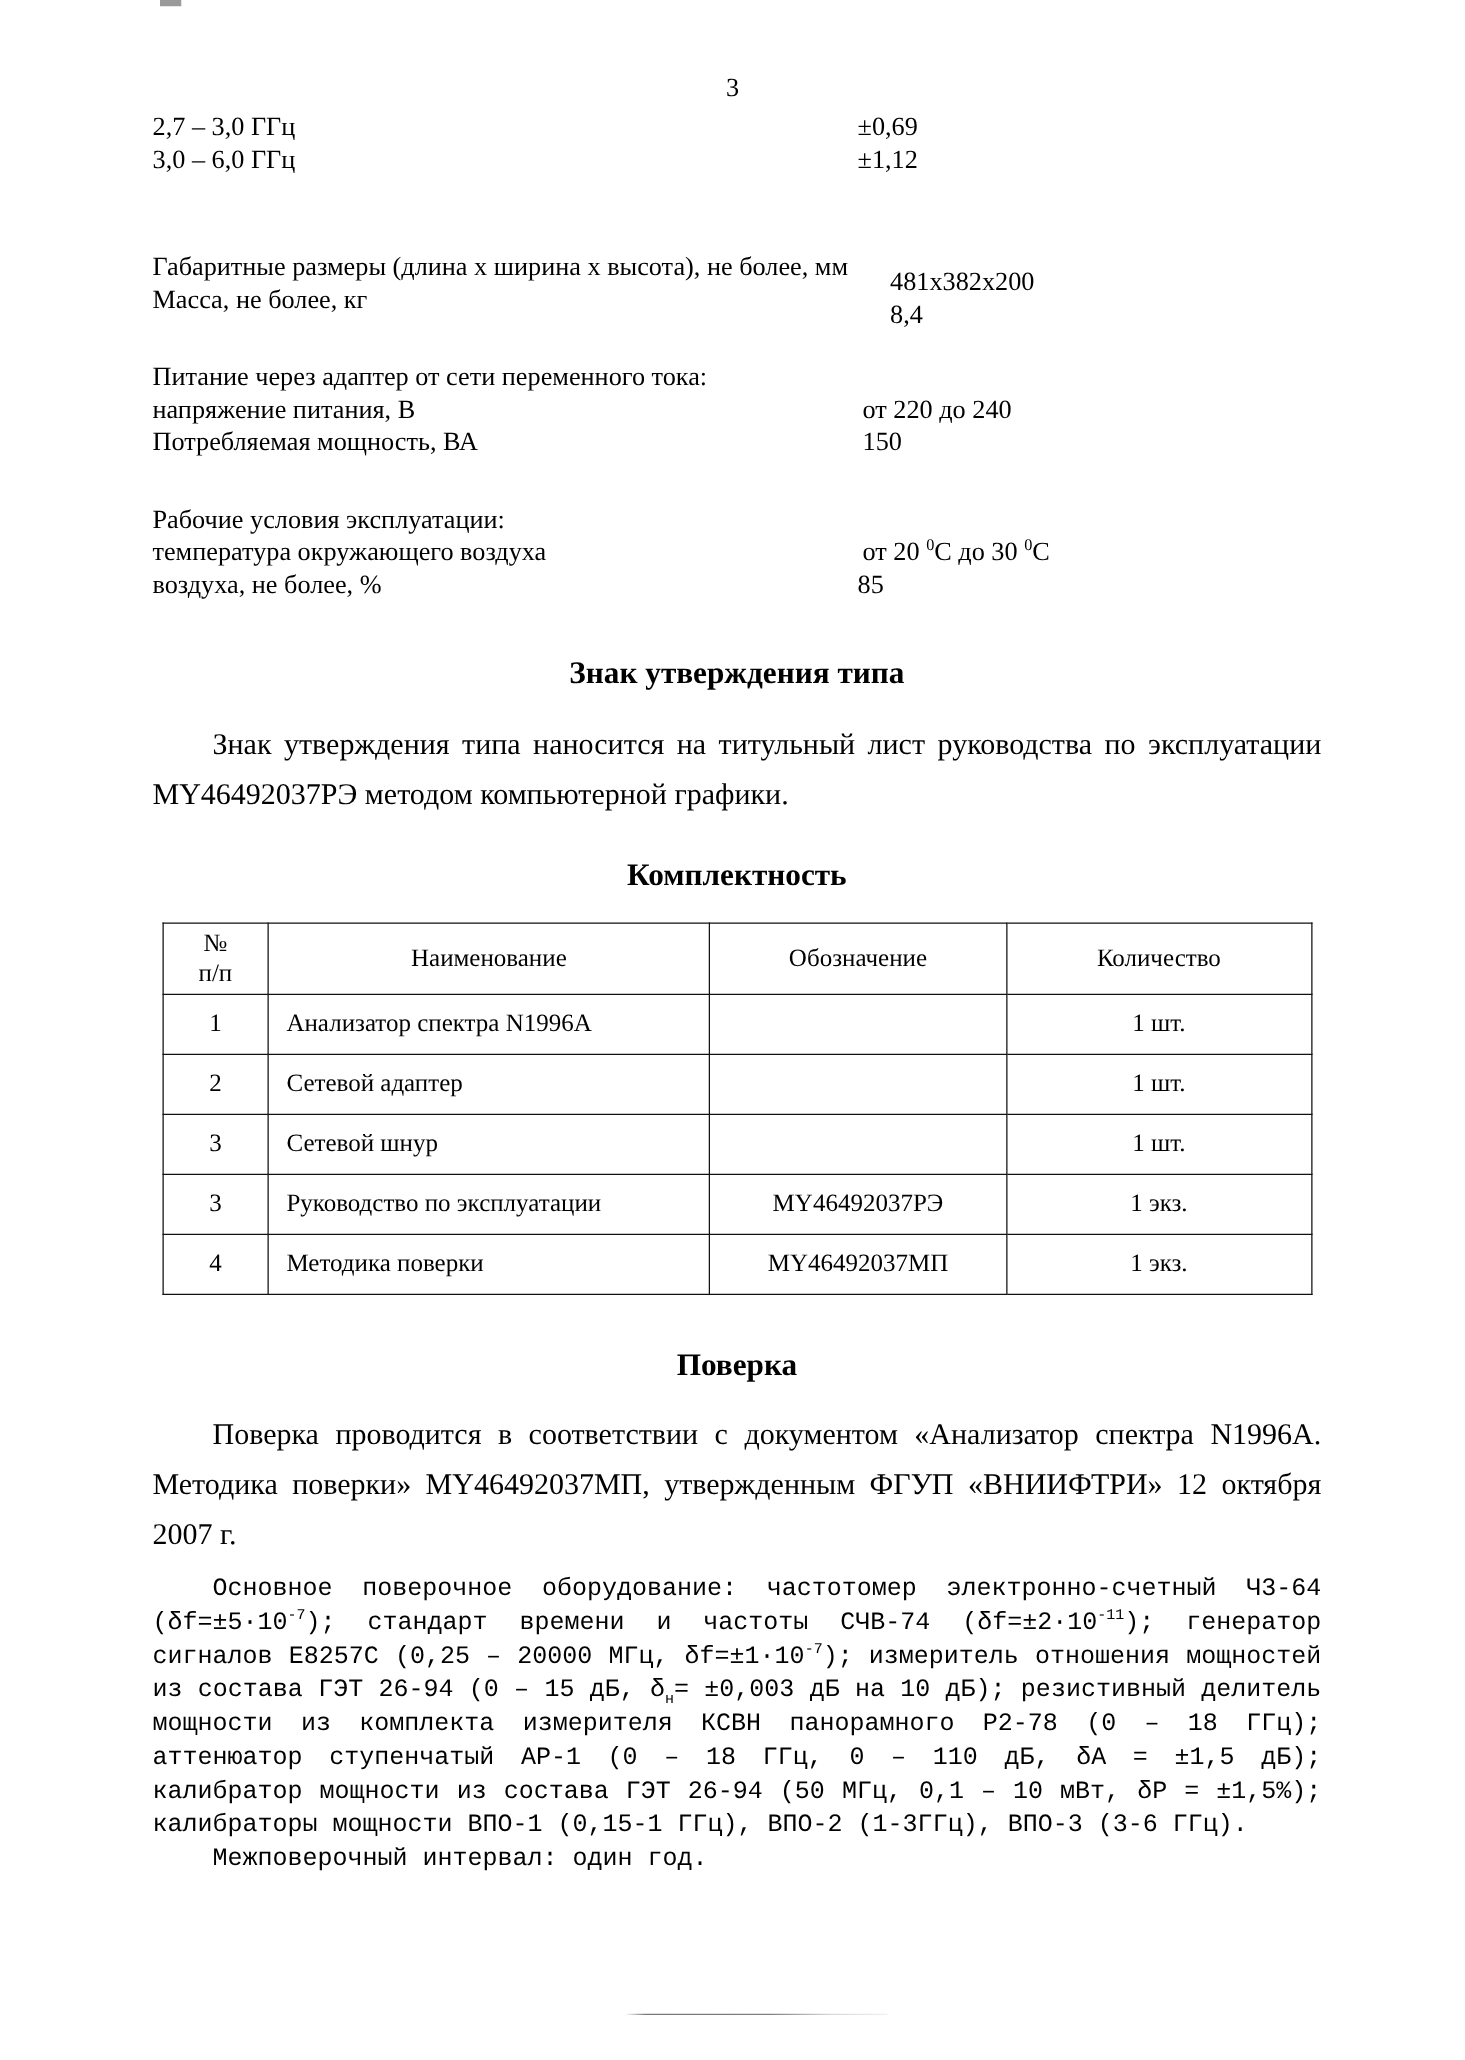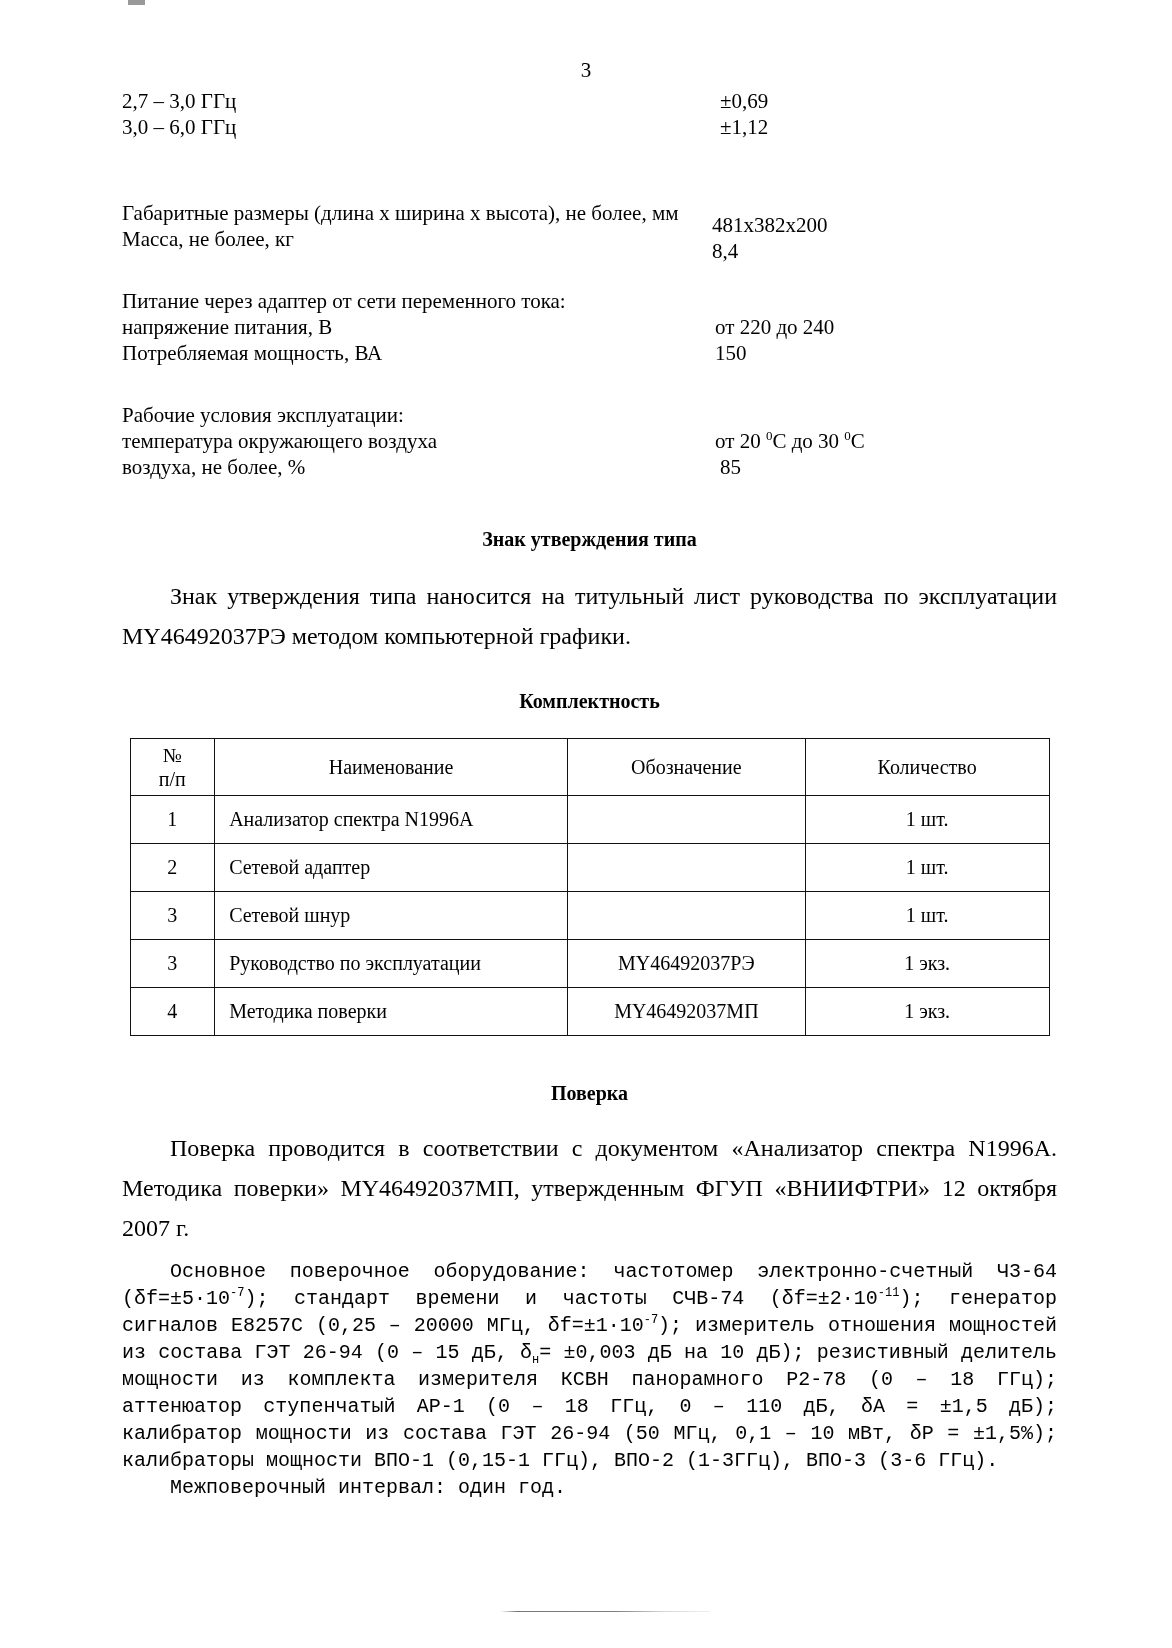--- a/index.html
+++ b/index.html
@@ -56,41 +56,41 @@
   .spec-row {
     position: relative;
     height: 26px;
     font-size: 21px;
     line-height: 26px;
     white-space: nowrap;
   }
   .spec-row .lbl { display: inline-block; }
   .spec-row .val {
     position: absolute;
-    left: 593px;
+    left: 568px;
     top: 0;
   }
   .spec-row.wide .val { left: 590px; margin-top: 12px; }
-  .spec-row .val.pad { left: 598px; }
+  .spec-row .val.pad { left: 564px; }
 
   .gap-sm { height: 16px; }
   .gap-md { height: 36px; }
   .gap-lg { height: 44px; }
 
   sup.deg {
     font-size: 13px;
     vertical-align: super;
     line-height: 0;
   }
 
   
   .heading {
     text-align: center;
     font-weight: bold;
-    font-size: 20px;
+    font-size: 25px;
     line-height: 26px;
   }
 
   
   .para {
     font-size: 24px;
     line-height: 40px;
     text-align: justify;
     text-indent: 48px;
   }

